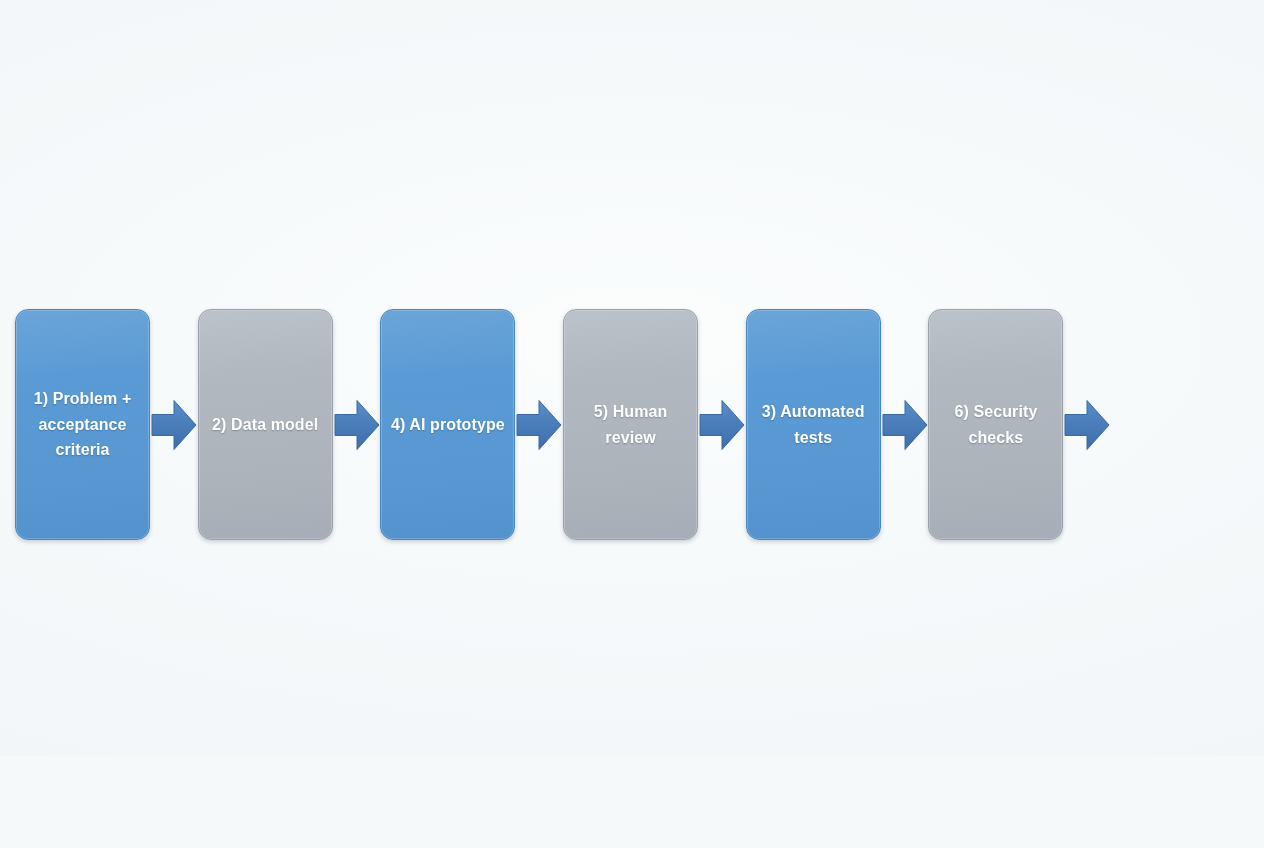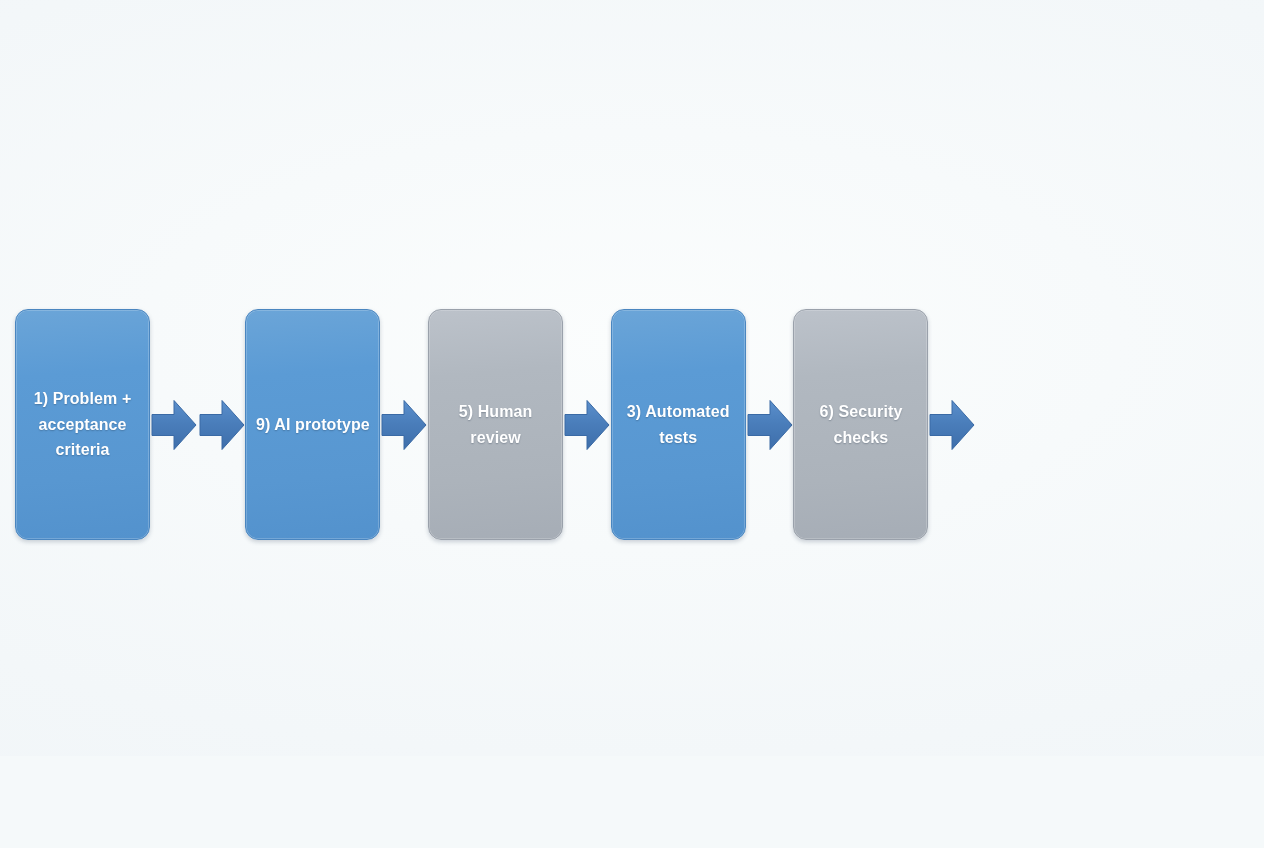--- a/index.html
+++ b/index.html
@@ -104,29 +104,32 @@
           <linearGradient id="agrad" x1="0" y1="0" x2="0" y2="1">
             <stop offset="0%" stop-color="#5b8fcc"></stop>
             <stop offset="45%" stop-color="#4a7ebb"></stop>
             <stop offset="100%" stop-color="#3e6eaa"></stop>
           </linearGradient>
         </defs>
         <path d="M1,15.5 L23,15.5 L23,1.5 L45,26 L23,50.5 L23,36.5 L1,36.5 Z" fill="url(#agrad)" stroke="#3a6aa5" stroke-width="1"></path>
       </svg>
     </div>
 
+    <div class="flow-node gray">
+      <span class="node-label">2) Data model</span>
+    </div>
 
     <div class="flow-arrow">
       <svg viewBox="0 0 46 52">
         <path d="M1,15.5 L23,15.5 L23,1.5 L45,26 L23,50.5 L23,36.5 L1,36.5 Z" fill="url(#agrad)" stroke="#3a6aa5" stroke-width="1"></path>
       </svg>
     </div>
 
     <div class="flow-node blue">
-      <span class="node-label">9) AI prototype</span>
+      <span class="node-label">4) AI prototype</span>
     </div>
 
     <div class="flow-arrow">
       <svg viewBox="0 0 46 52">
         <path d="M1,15.5 L23,15.5 L23,1.5 L45,26 L23,50.5 L23,36.5 L1,36.5 Z" fill="url(#agrad)" stroke="#3a6aa5" stroke-width="1"></path>
       </svg>
     </div>
 
     <div class="flow-node gray">
       <span class="node-label">5) Human review</span>

